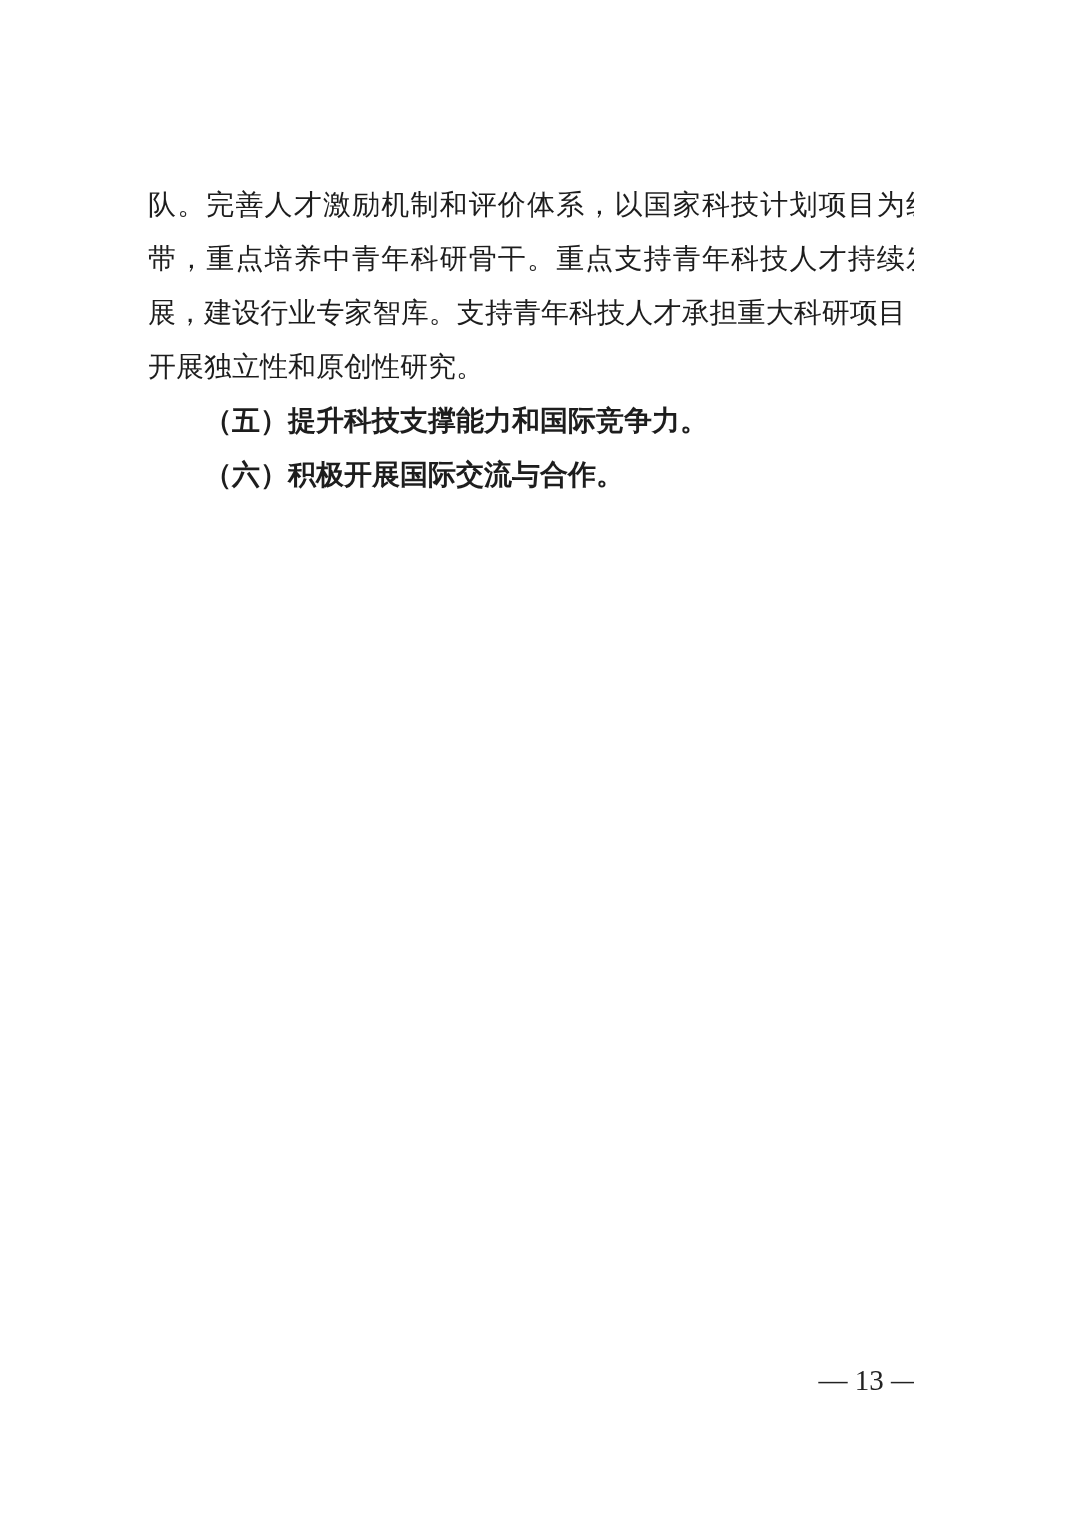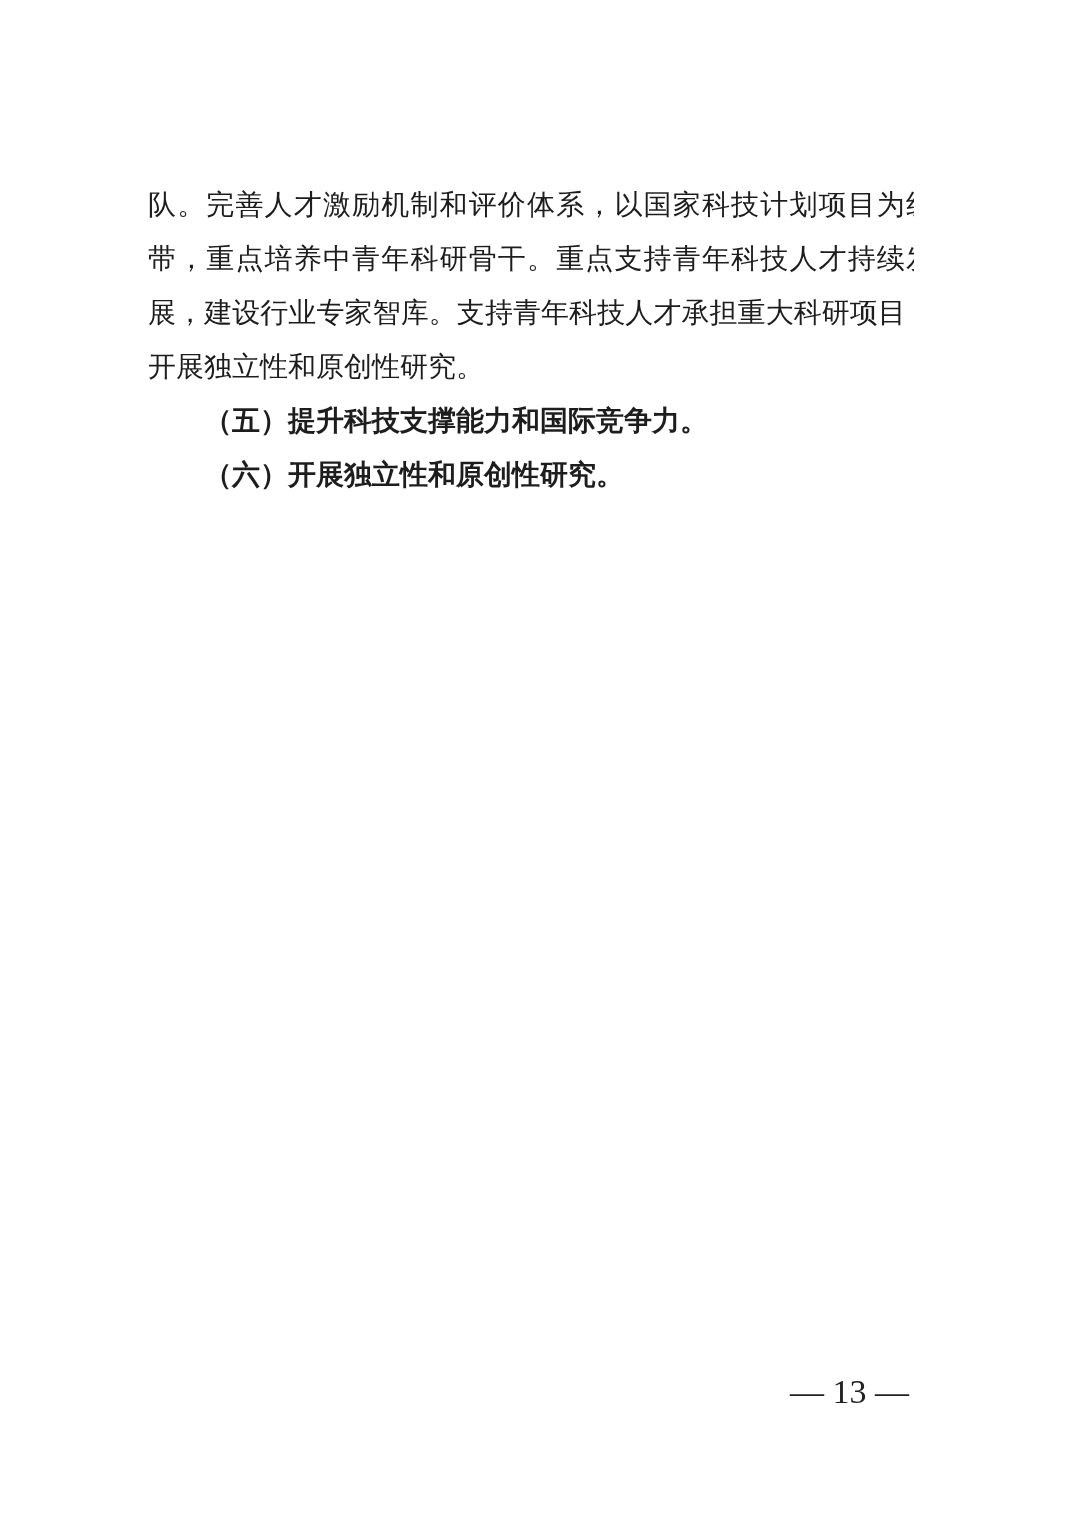--- a/index.html
+++ b/index.html
@@ -43,32 +43,31 @@
   }
   .heading {
     text-indent: 2em;
     font-weight: bold;
   }
   .page-number {
     position: absolute;
     top: 1362px;
     left: 790px;
     width: 130px;
-    font-size: 34px;
+    font-size: 29px;
     line-height: 36px;
-    text-align: left;
+    text-align: right;
     color: #222222;
     white-space: nowrap;
-    margin-top: 12px;
   }
 </style>
 </head>
 <body>
 
 <div class="page">
   <main class="content">
     <p class="para continuation">队。完善人才激励机制和评价体系，以国家科技计划项目为纽带，重点培养中青年科研骨干。重点支持青年科技人才持续发展，建设行业专家智库。支持青年科技人才承担重大科研项目，开展独立性和原创性研究。</p>
     <h3 class="heading">（五）提升科技支撑能力和国际竞争力。</h3>
-    <h3 class="heading">（六）开展独立性和原创性研究。</h3>
+    <h3 class="heading">（六）积极开展国际交流与合作。</h3>
   </main>
 
   <div class="page-number">— 13 —</div>
 </div>
 
 </body></html>

